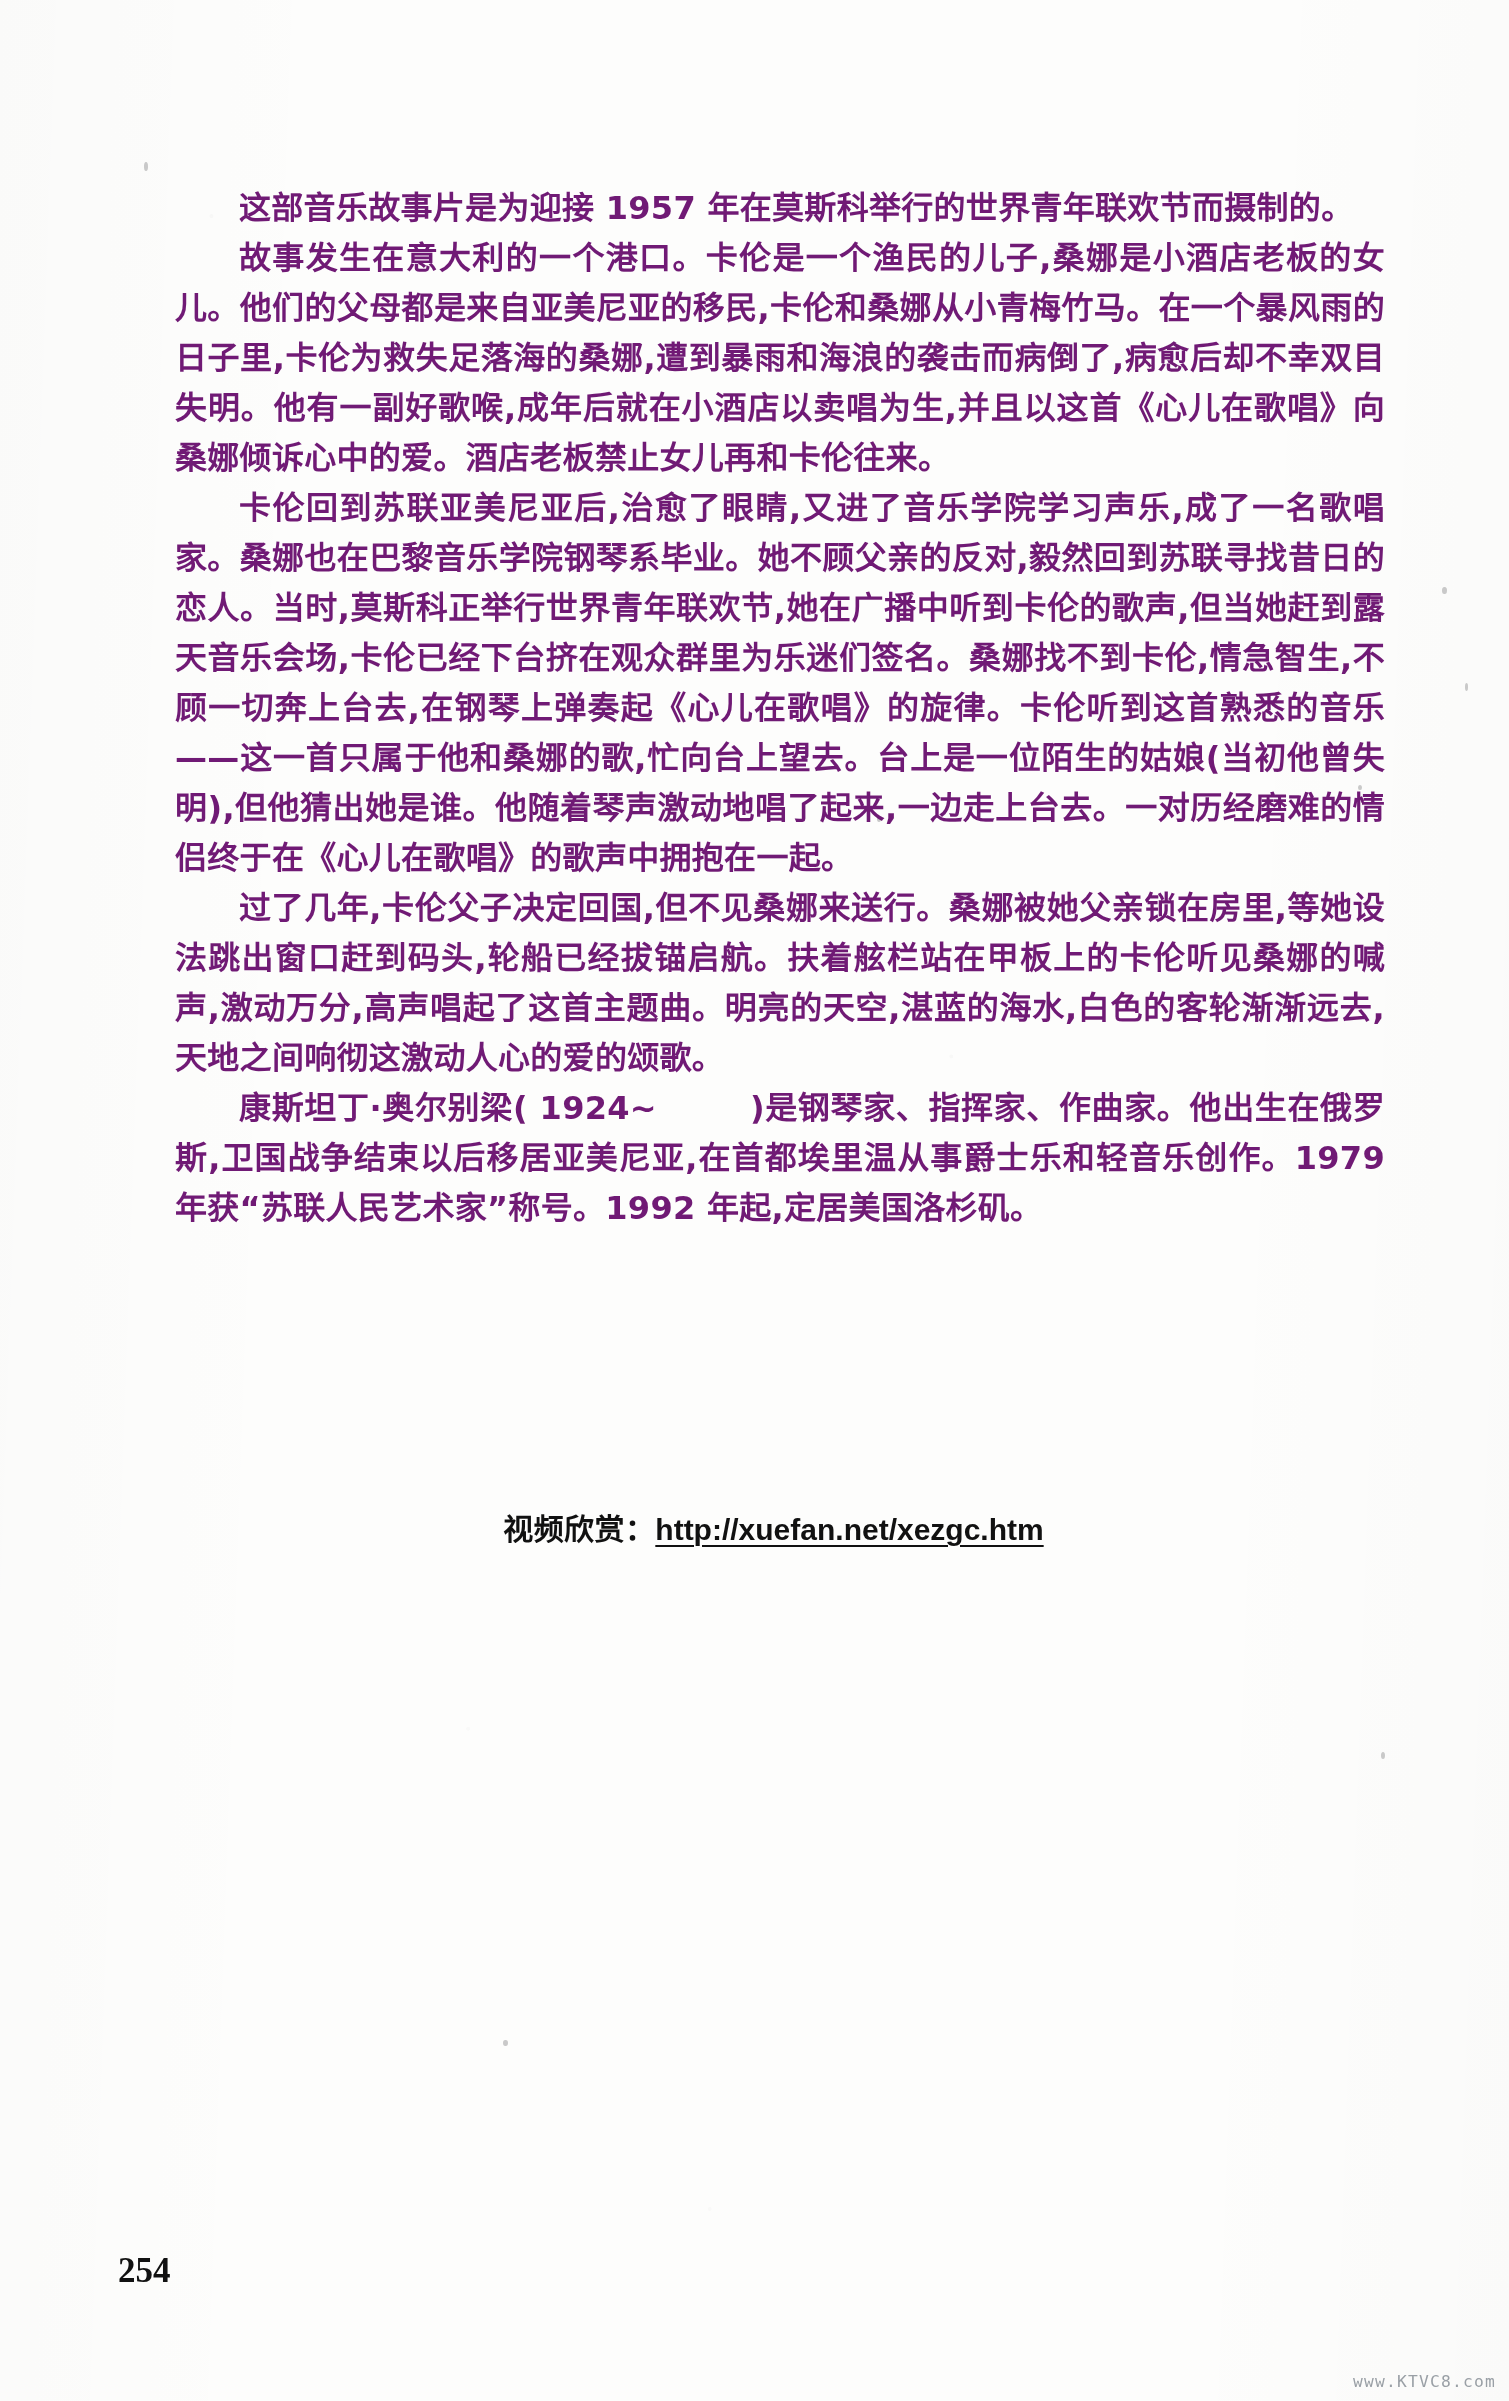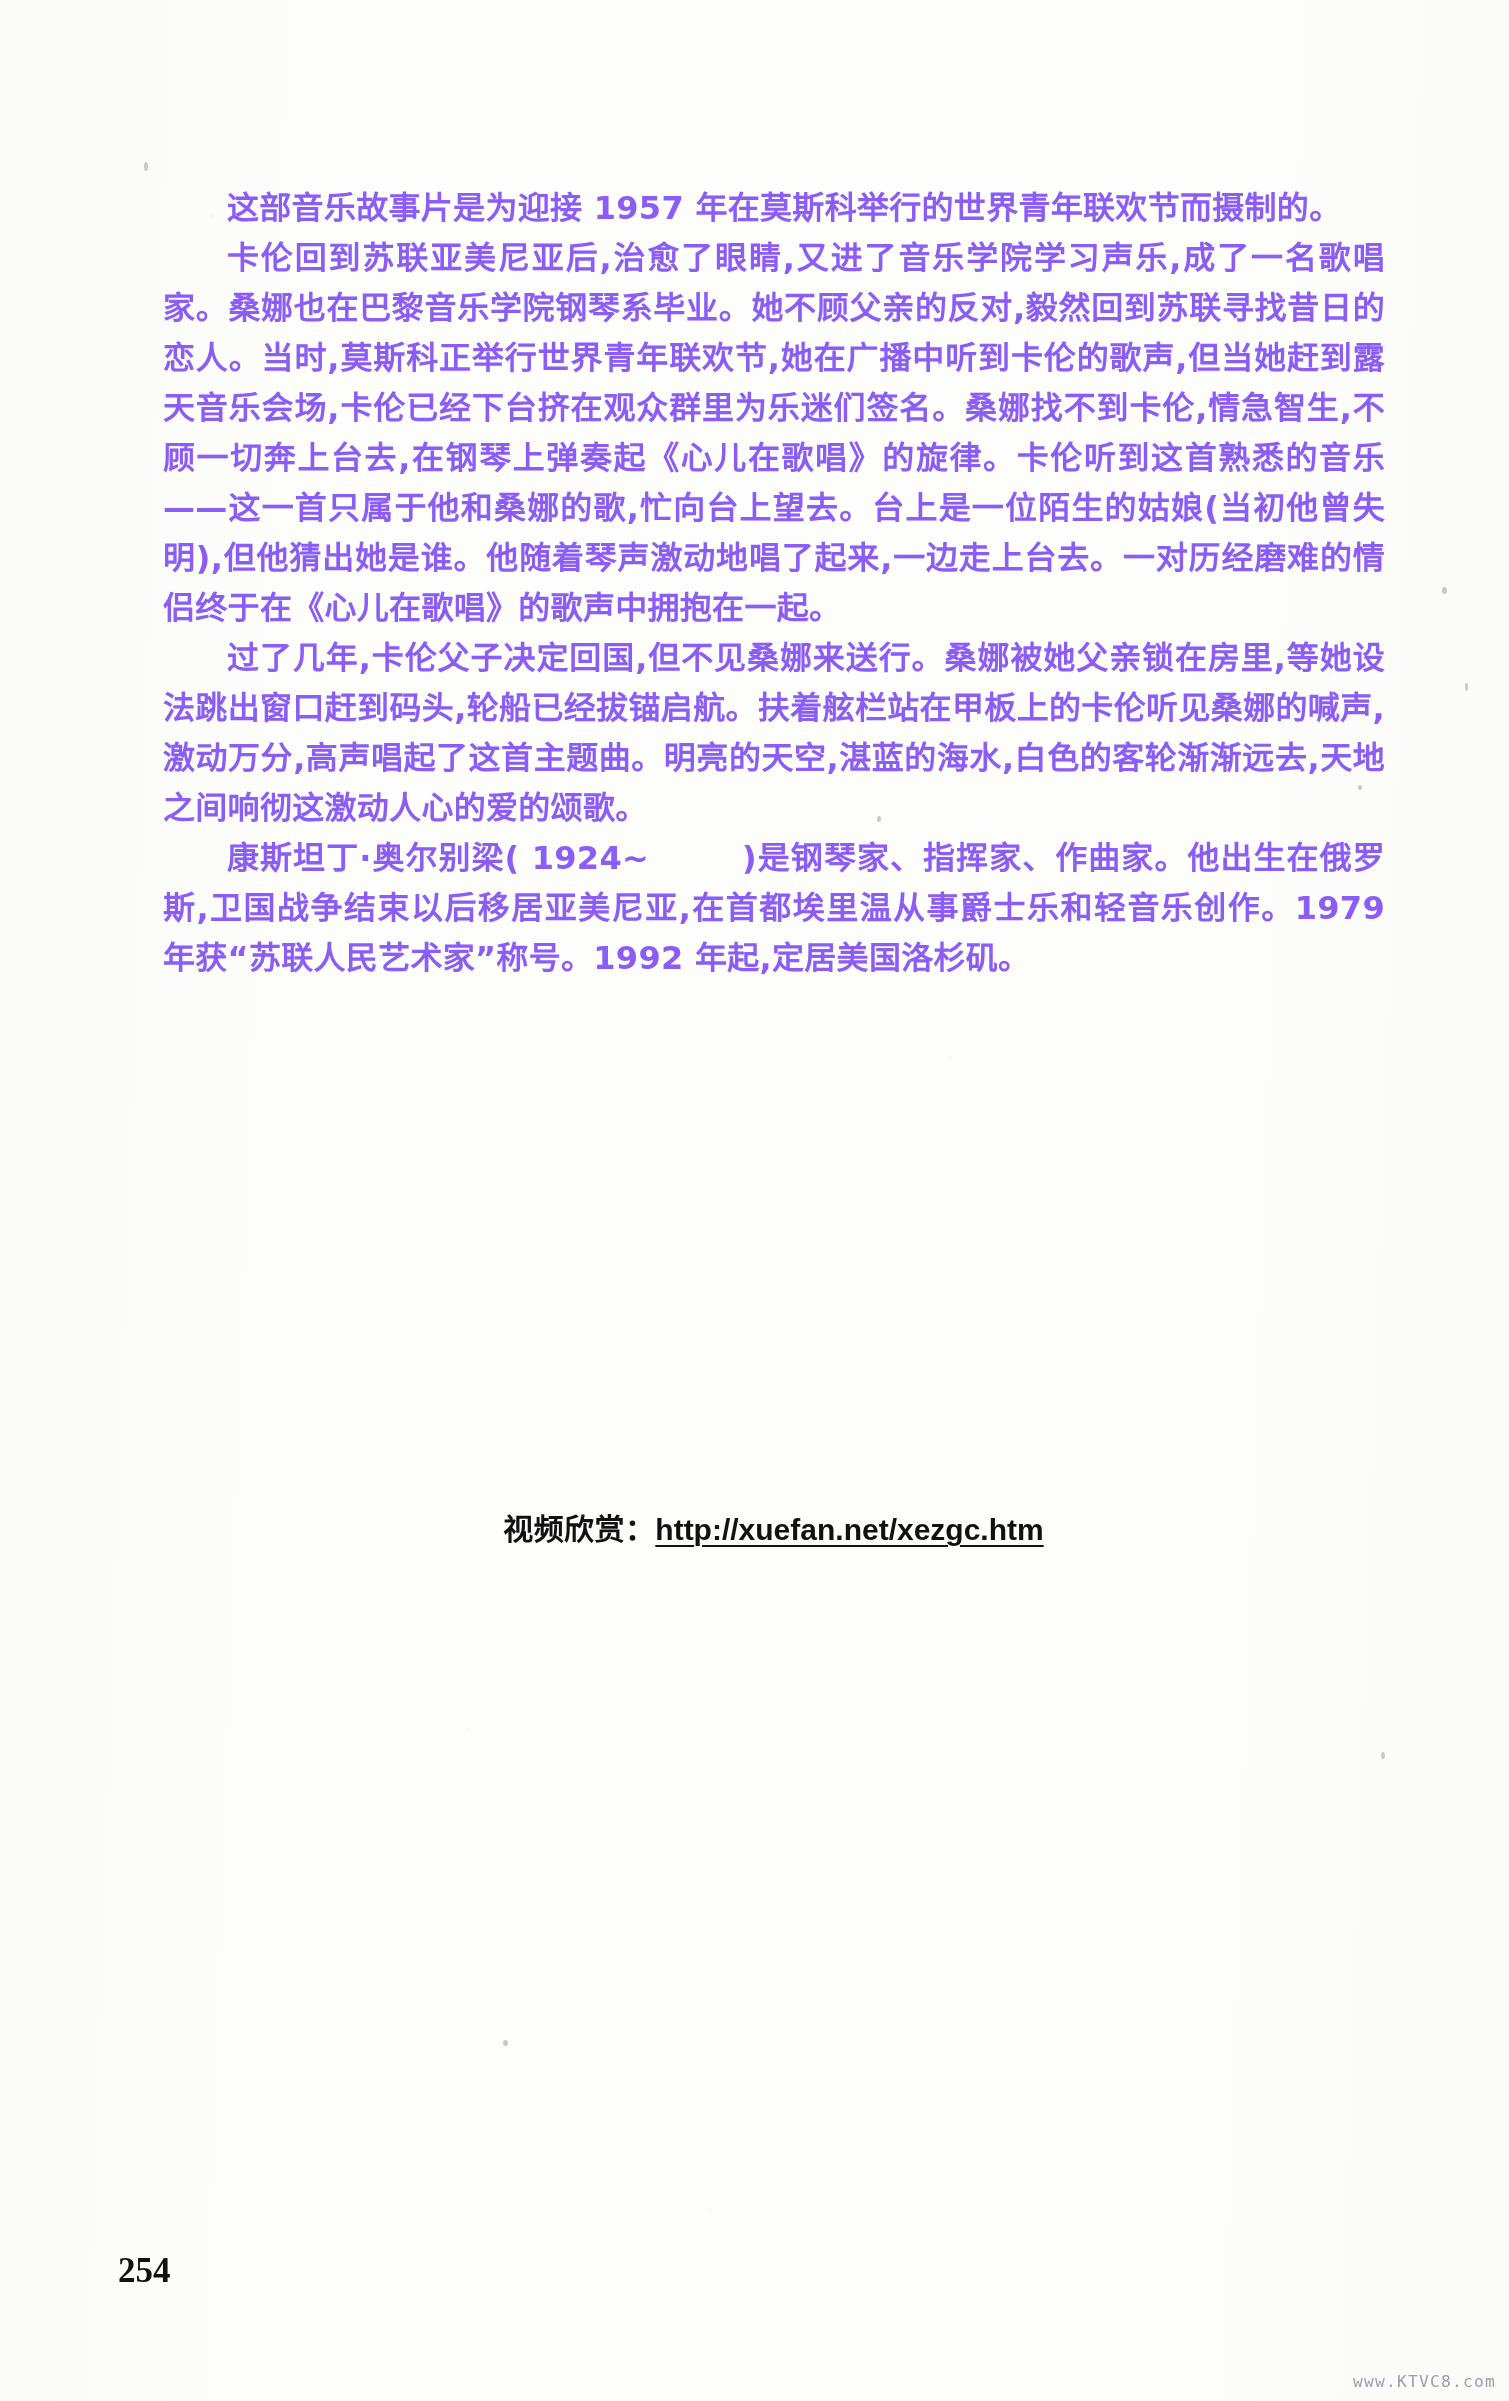--- a/index.html
+++ b/index.html
@@ -36,25 +36,25 @@
   .body-text {
     position: absolute;
     left: 159px;
     top: 183px;
     width: 1226px;
   }
 
   .para {
     font-size: 32px;
     line-height: 50px;
-    color: #8b5cf6;
+    color: #701a75;
     text-align: justify;
     text-justify: inter-character;
     text-indent: 2em;
-    margin: 0 0 0 4px;
+    margin: 0 0 0 16px;
     letter-spacing: 0.3px;
     font-weight: 600;
     font-family: "DejaVu Sans", "Liberation Sans", sans-serif;
     -webkit-font-smoothing: none;
   }
 
   .para + .para { margin-top: 0; }
 
   
   .blank-gap { display: inline-block; width: 93px; }
@@ -133,20 +133,21 @@
   <span class="speck" style="left:1465px; top:683px;  width:3.1px;  height:7.8px;"></span>
   <span class="speck" style="left:1358px; top:785px; width:3.9px;  height:5.4px;"></span>
   <span class="speck" style="left:877px; top:816px; width:3.9px;  height:6.2px;"></span>
   <span class="speck" style="left:1381px; top:1752px; width:3.9px;  height:7px;"></span>
   <span class="speck" style="left:503px;  top:2040px; width:4.7px;  height:6.2px;"></span>
 
   <div class="body-text">
 
     <p class="para">这部音乐故事片是为迎接 1957 年在莫斯科举行的世界青年联欢节而摄制的。</p>
 
+    <p class="para">故事发生在意大利的一个港口。卡伦是一个渔民的儿子,桑娜是小酒店老板的女儿。他们的父母都是来自亚美尼亚的移民,卡伦和桑娜从小青梅竹马。在一个暴风雨的日子里,卡伦为救失足落海的桑娜,遭到暴雨和海浪的袭击而病倒了,病愈后却不幸双目失明。他有一副好歌喉,成年后就在小酒店以卖唱为生,并且以这首《心儿在歌唱》向桑娜倾诉心中的爱。酒店老板禁止女儿再和卡伦往来。</p>
 
     <p class="para">卡伦回到苏联亚美尼亚后,治愈了眼睛,又进了音乐学院学习声乐,成了一名歌唱家。桑娜也在巴黎音乐学院钢琴系毕业。她不顾父亲的反对,毅然回到苏联寻找昔日的恋人。当时,莫斯科正举行世界青年联欢节,她在广播中听到卡伦的歌声,但当她赶到露天音乐会场,卡伦已经下台挤在观众群里为乐迷们签名。桑娜找不到卡伦,情急智生,不顾一切奔上台去,在钢琴上弹奏起《心儿在歌唱》的旋律。卡伦听到这首熟悉的音乐——这一首只属于他和桑娜的歌,忙向台上望去。台上是一位陌生的姑娘(当初他曾失明),但他猜出她是谁。他随着琴声激动地唱了起来,一边走上台去。一对历经磨难的情侣终于在《心儿在歌唱》的歌声中拥抱在一起。</p>
 
     <p class="para">过了几年,卡伦父子决定回国,但不见桑娜来送行。桑娜被她父亲锁在房里,等她设法跳出窗口赶到码头,轮船已经拔锚启航。扶着舷栏站在甲板上的卡伦听见桑娜的喊声,激动万分,高声唱起了这首主题曲。明亮的天空,湛蓝的海水,白色的客轮渐渐远去,天地之间响彻这激动人心的爱的颂歌。</p>
 
 
     <p class="para"><span>康斯坦丁·奥尔别梁( 1924~</span><span class="blank-gap"></span><span>)是钢琴家、指挥家、作曲家。他出生在俄罗斯,卫国战争结束以后移居亚美尼亚,在首都埃里温从事爵士乐和轻音乐创作。1979 年获“苏联人民艺术家”称号。1992 年起,定居美国洛杉矶。</span></p>
 
   </div>
 

